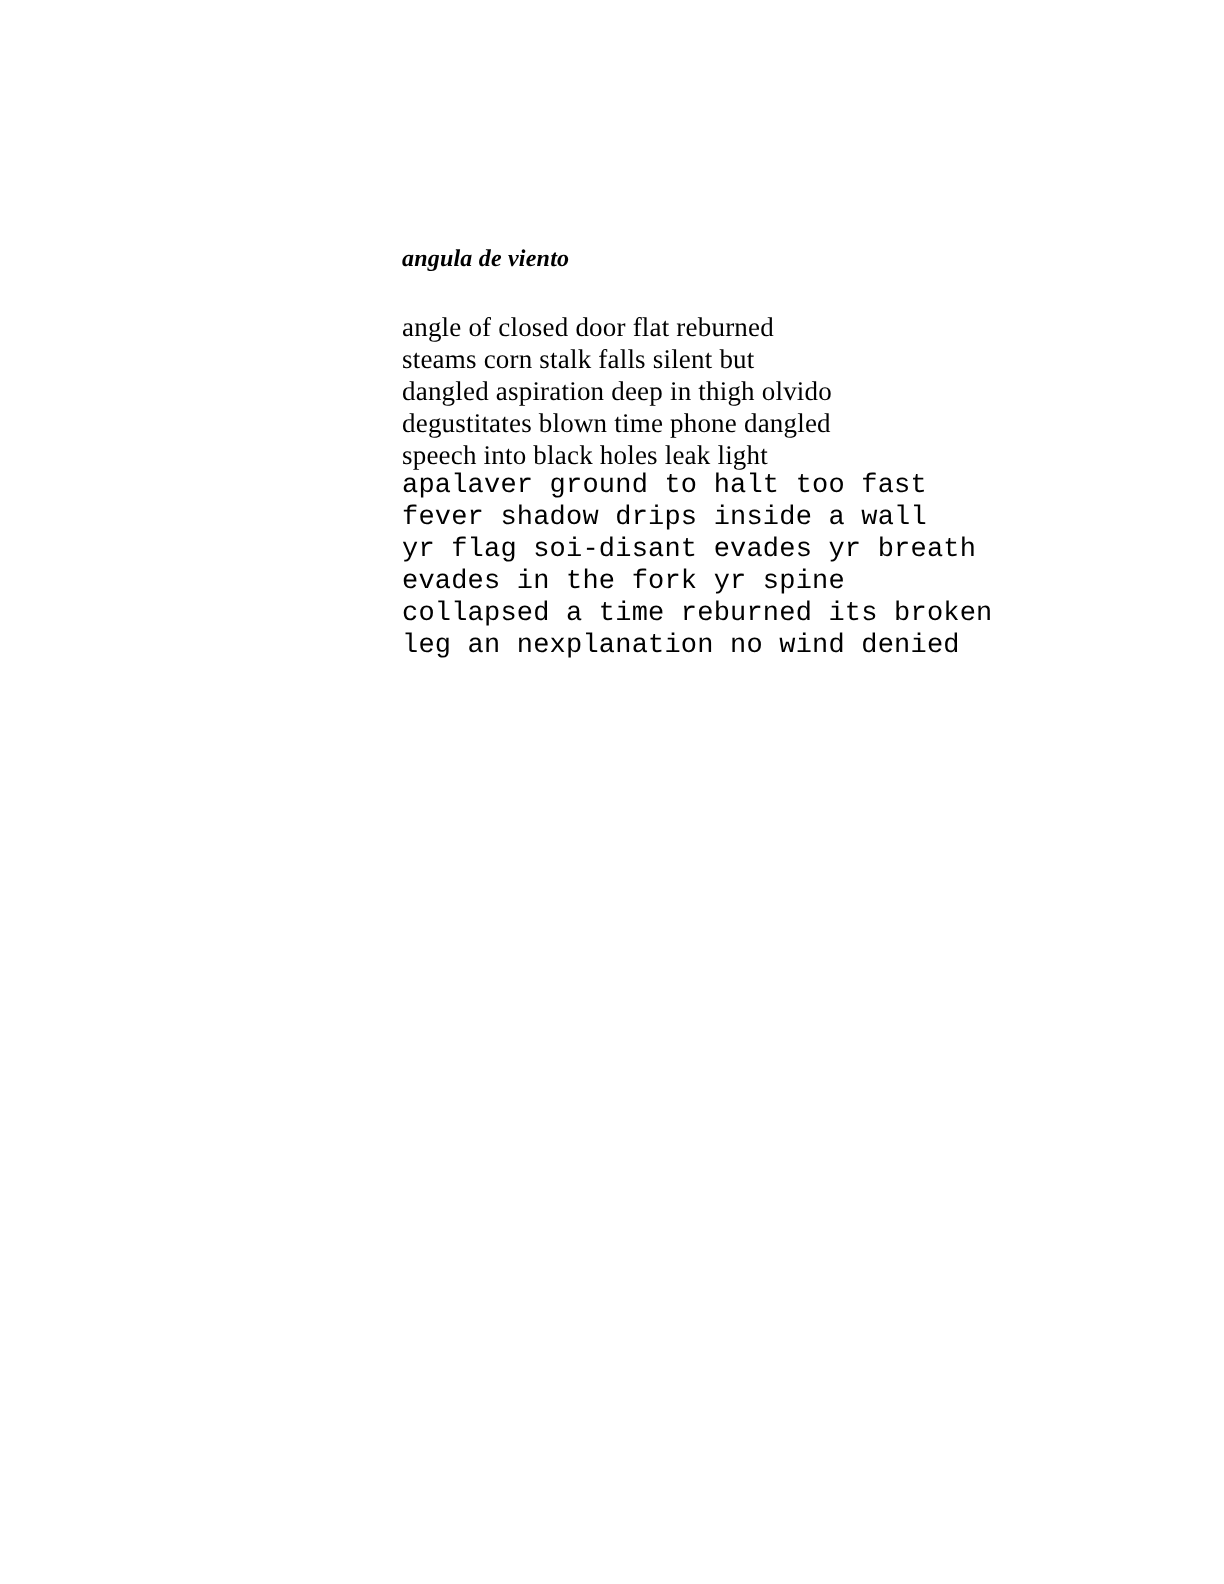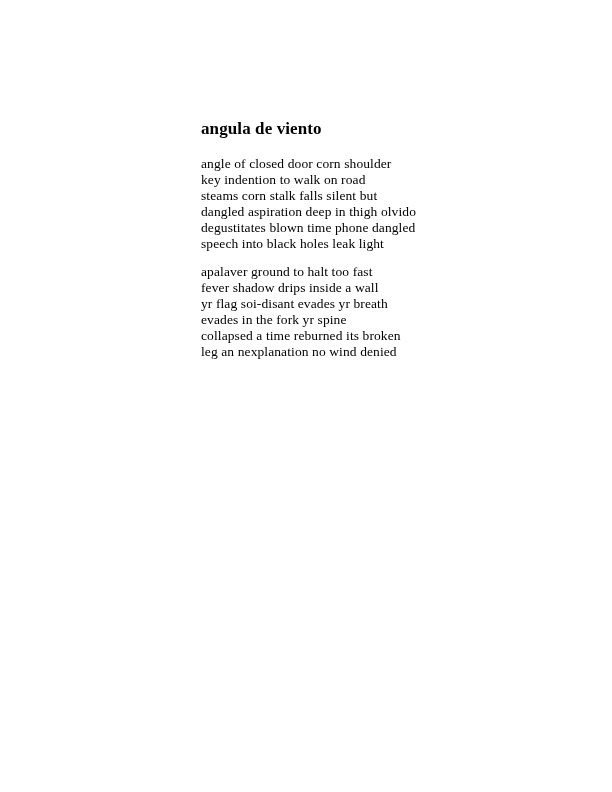--- a/index.html
+++ b/index.html
@@ -17,48 +17,48 @@
     overflow: hidden;
   }
   .poem {
     position: absolute;
     left: 201px;
     top: 121px;
     width: 280px;
   }
   .poem-title {
     margin: 0 0 19px 0;
-    font-size: 17px;
+    font-size: 12px;
     line-height: 16px;
     font-weight: bold;
     letter-spacing: 0.1px;
+    font-style: italic;
   }
   .stanza {
     margin: 0;
   }
   .stanza + .stanza {
-    margin-top: 12px;
+    font-family: Liberation Mono, monospace;
   }
   .poem-line {
     font-size: 13.5px;
     line-height: 16px;
     white-space: nowrap;
     letter-spacing: 0.1px;
   }
 </style>
 </head>
 <body>
 
 <div class="page">
   <div class="poem">
     <h1 class="poem-title">angula de viento</h1>
 
     <div class="stanza">
-      <div class="poem-line">angle of closed door corn shoulder</div>
-      <div class="poem-line">key indention to walk on road</div>
+      <div class="poem-line">angle of closed door flat reburned</div>
       <div class="poem-line">steams corn stalk falls silent but</div>
       <div class="poem-line">dangled aspiration deep in thigh olvido</div>
       <div class="poem-line">degustitates blown time phone dangled</div>
       <div class="poem-line">speech into black holes leak light</div>
     </div>
 
     <div class="stanza">
       <div class="poem-line">apalaver ground to halt too fast</div>
       <div class="poem-line">fever shadow drips inside a wall</div>
       <div class="poem-line">yr flag soi-disant evades yr breath</div>

